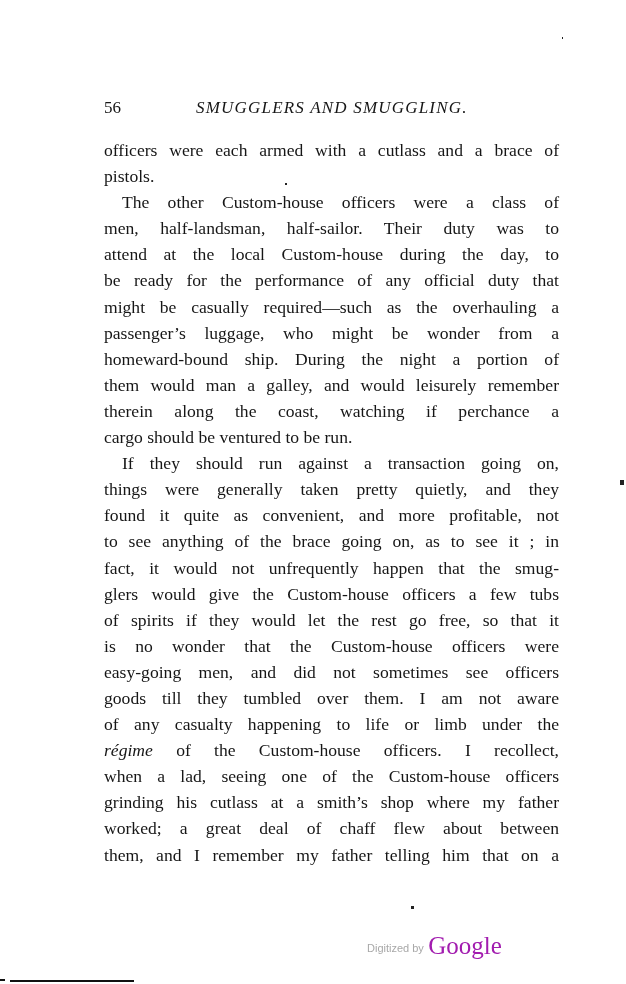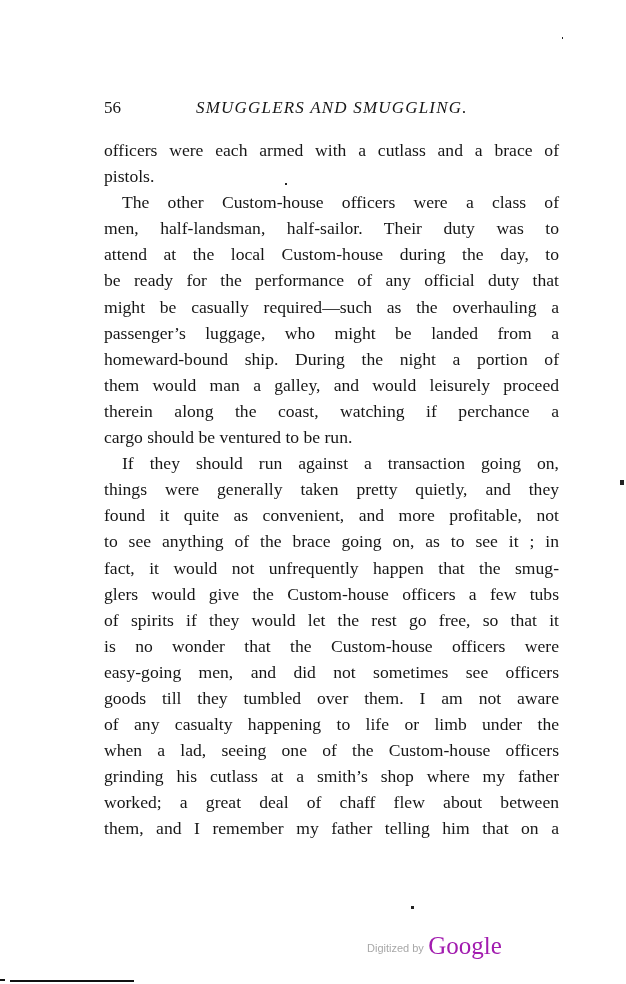--- a/index.html
+++ b/index.html
@@ -28,36 +28,37 @@
 </div>
 
 <div class="body-text">
   <span class="line">officers were each armed with a cutlass and a brace of</span>
   <span class="line last">pistols.</span>
   <span class="line indent">The other Custom-house officers were a class of</span>
   <span class="line">men, half-landsman, half-sailor.  Their duty was to</span>
   <span class="line">attend at the local Custom-house during the day, to</span>
   <span class="line">be ready for the performance of any official duty that</span>
   <span class="line">might be casually required—such as the overhauling a</span>
-  <span class="line">passenger’s luggage, who might be landed from a</span>
+  <span class="line">passenger’s luggage, who might be wonder from a</span>
   <span class="line">homeward-bound ship.  During the night a portion of</span>
-  <span class="line">them would man a galley, and would leisurely proceed</span>
+  <span class="line">them would man a galley, and would leisurely remember</span>
   <span class="line">therein along the coast, watching if perchance a</span>
   <span class="line last">cargo should be ventured to be run.</span>
   <span class="line indent">If they should run against a transaction going on,</span>
   <span class="line">things were generally taken pretty quietly, and they</span>
   <span class="line">found it quite as convenient, and more profitable, not</span>
   <span class="line">to see anything of the brace going on, as to see it ; in</span>
   <span class="line">fact, it would not unfrequently happen that the smug-</span>
   <span class="line">glers would give the Custom-house officers a few tubs</span>
   <span class="line">of spirits if they would let the rest go free, so that it</span>
   <span class="line">is no wonder that the Custom-house officers were</span>
   <span class="line">easy-going men, and did not sometimes see officers</span>
   <span class="line">goods till they tumbled over them.  I am not aware</span>
   <span class="line">of any casualty happening to life or limb under the</span>
+  <span class="line"><span class="it">régime</span> <span>of the Custom-house officers.  I recollect,</span></span>
   <span class="line">when a lad, seeing one of the Custom-house officers</span>
   <span class="line">grinding his cutlass at a smith’s shop where my father</span>
   <span class="line">worked; a great deal of chaff flew about between</span>
   <span class="line">them, and I remember my father telling him that on a</span>
 </div>
 
 <div class="speck" style="left:285px;top:183px;width:2px;height:2px;"></div>
 <div class="speck" style="left:562px;top:37px;width:1px;height:2px;"></div>
 <div class="speck" style="left:620px;top:480px;width:4px;height:5px;"></div>
 <div class="speck" style="left:411px;top:906px;width:3px;height:3px;"></div>

